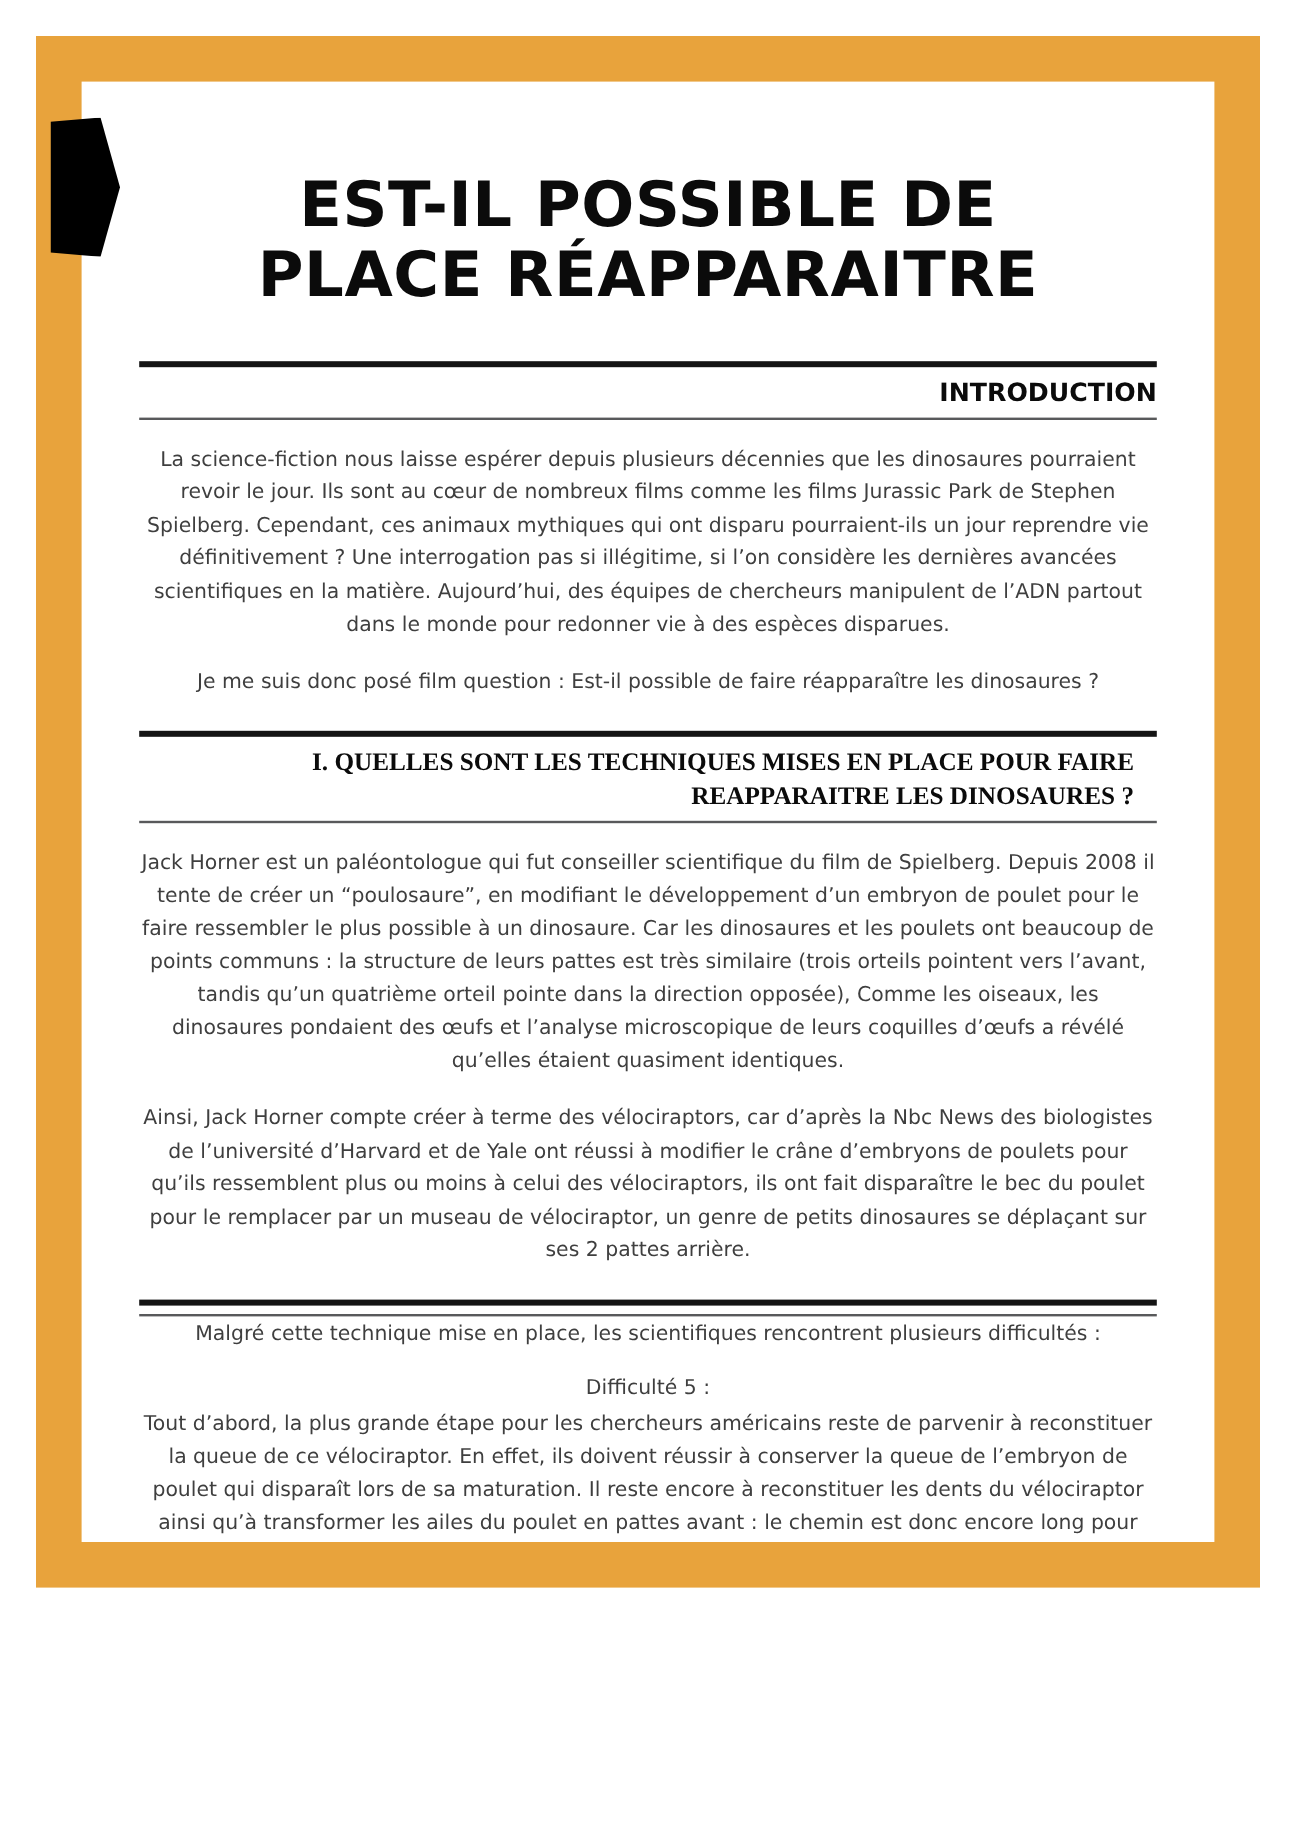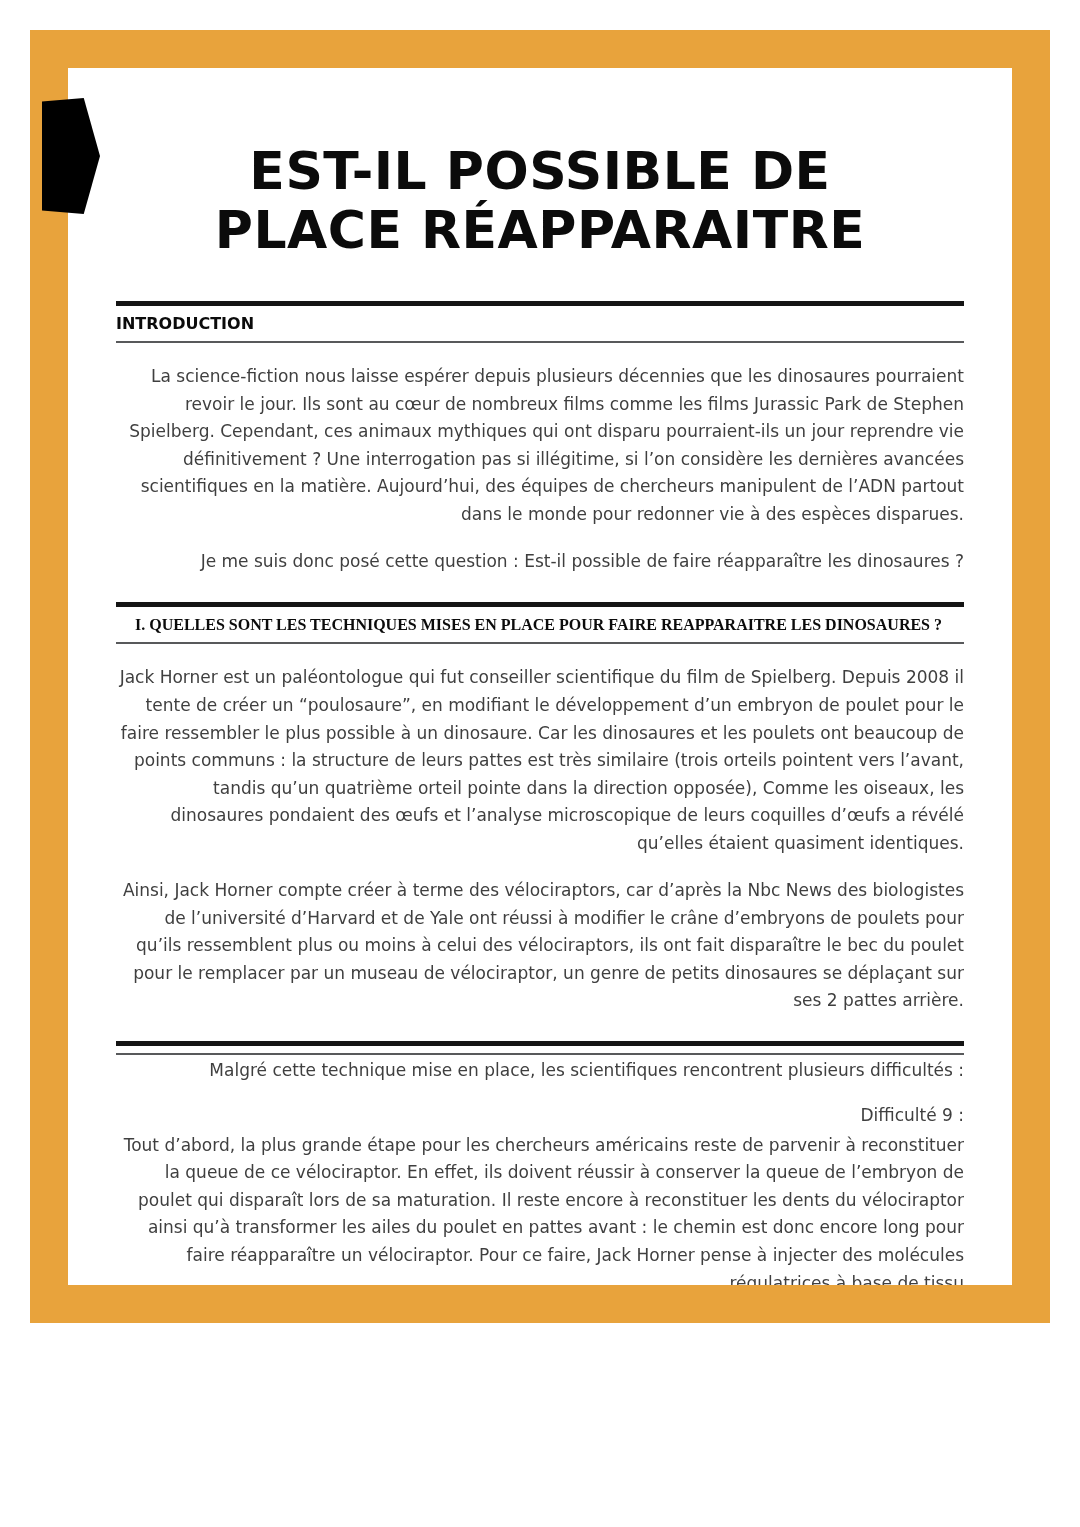--- a/index.html
+++ b/index.html
@@ -52,30 +52,30 @@
     background:#141414;
     margin:0 0 7px 0;
   }
   .rule-thin{
     height:2px;
     background:var(--thin-line);
     margin:7px 0 0 0;
   }
   .heading{
     margin:6px 0;
-    text-align:left;
-    font-size:16px;
+    text-align:right;
+    font-size:21px;
     font-weight:bold;
     color:var(--ink);
     line-height:1.35;
   }
   .heading.narrow{ max-width:810px; margin-left:auto; margin-right:auto;font-family:Liberation Serif, serif; }
   .body-text{
     margin:20px auto;
-    text-align:right;
+    text-align:center;
     font-size:17px;
     line-height:1.62;
     color:var(--body-ink);
     max-width:852px;
   }
   .body-text.tight{ margin:2px auto 6px auto; }
   .body-text.label{ margin:18px auto 2px auto; }
 </style>
 </head>
 <body>
@@ -88,33 +88,33 @@
     <h1 class="title">
       <span class="title-line">EST-IL POSSIBLE DE</span>
       <span class="title-line">PLACE RÉAPPARAITRE</span>
     </h1>
 
     <section>
       <div class="rule-thick"></div>
       <h2 class="heading">INTRODUCTION</h2>
       <div class="rule-thin"></div>
       <p class="body-text">La science-fiction nous laisse espérer depuis plusieurs décennies que les dinosaures pourraient revoir le jour. Ils sont au cœur de nombreux films comme les films Jurassic Park de Stephen Spielberg. Cependant, ces animaux mythiques qui ont disparu pourraient-ils un jour reprendre vie définitivement ? Une interrogation pas si illégitime, si l’on considère les dernières avancées scientifiques en la matière. Aujourd’hui, des équipes de chercheurs manipulent de l’ADN partout dans le monde pour redonner vie à des espèces disparues.</p>
-      <p class="body-text">Je me suis donc posé cette question : Est-il possible de faire réapparaître les dinosaures ?</p>
+      <p class="body-text">Je me suis donc posé film question : Est-il possible de faire réapparaître les dinosaures ?</p>
     </section>
 
     <section>
       <div class="rule-thick"></div>
       <h2 class="heading narrow">I. QUELLES SONT LES TECHNIQUES MISES EN PLACE POUR FAIRE REAPPARAITRE LES DINOSAURES ?</h2>
       <div class="rule-thin"></div>
       <p class="body-text">Jack Horner est un paléontologue qui fut conseiller scientifique du film de Spielberg. Depuis 2008 il tente de créer un “poulosaure”, en modifiant le développement d’un embryon de poulet pour le faire ressembler le plus possible à un dinosaure. Car les dinosaures et les poulets ont beaucoup de points communs : la structure de leurs pattes est très similaire (trois orteils pointent vers l’avant, tandis qu’un quatrième orteil pointe dans la direction opposée), Comme les oiseaux, les dinosaures pondaient des œufs et l’analyse microscopique de leurs coquilles d’œufs a révélé qu’elles étaient quasiment identiques.</p>
       <p class="body-text">Ainsi, Jack Horner compte créer à terme des vélociraptors, car d’après la Nbc News des biologistes de l’université d’Harvard et de Yale ont réussi à modifier le crâne d’embryons de poulets pour qu’ils ressemblent plus ou moins à celui des vélociraptors, ils ont fait disparaître le bec du poulet pour le remplacer par un museau de vélociraptor, un genre de petits dinosaures se déplaçant sur ses 2 pattes arrière.</p>
     </section>
 
     <section>
       <div class="rule-thick"></div>
       <div class="rule-thin"></div>
       <p class="body-text tight">Malgré cette technique mise en place, les scientifiques rencontrent plusieurs difficultés :</p>
-      <p class="body-text label">Difficulté 9 :</p>
+      <p class="body-text label">Difficulté 5 :</p>
       <p class="body-text" style="margin-top:2px;">Tout d’abord, la plus grande étape pour les chercheurs américains reste de parvenir à reconstituer la queue de ce vélociraptor. En effet, ils doivent réussir à conserver la queue de l’embryon de poulet qui disparaît lors de sa maturation. Il reste encore à reconstituer les dents du vélociraptor ainsi qu’à transformer les ailes du poulet en pattes avant : le chemin est donc encore long pour faire réapparaître un vélociraptor. Pour ce faire, Jack Horner pense à injecter des molécules régulatrices à base de tissu</p>
     </section>
 
   </div>
 </div>
 
 </body></html>

